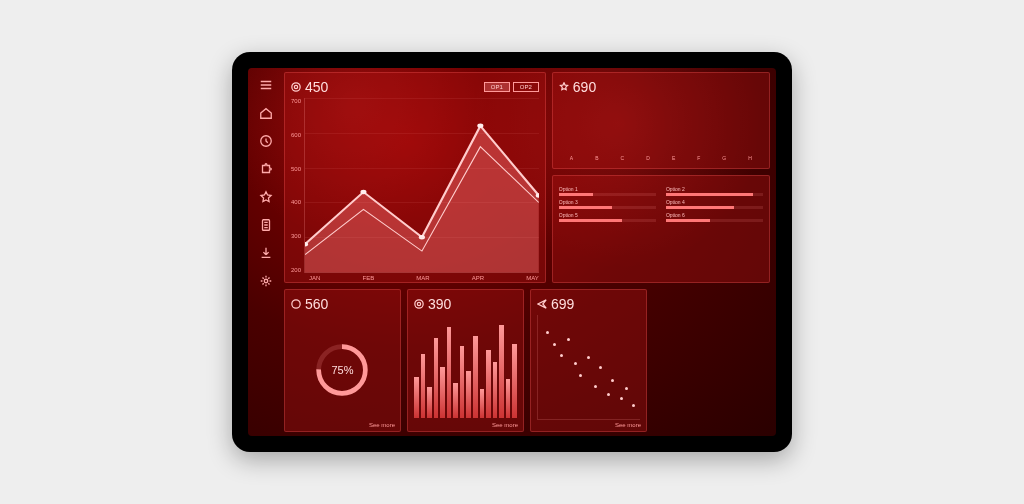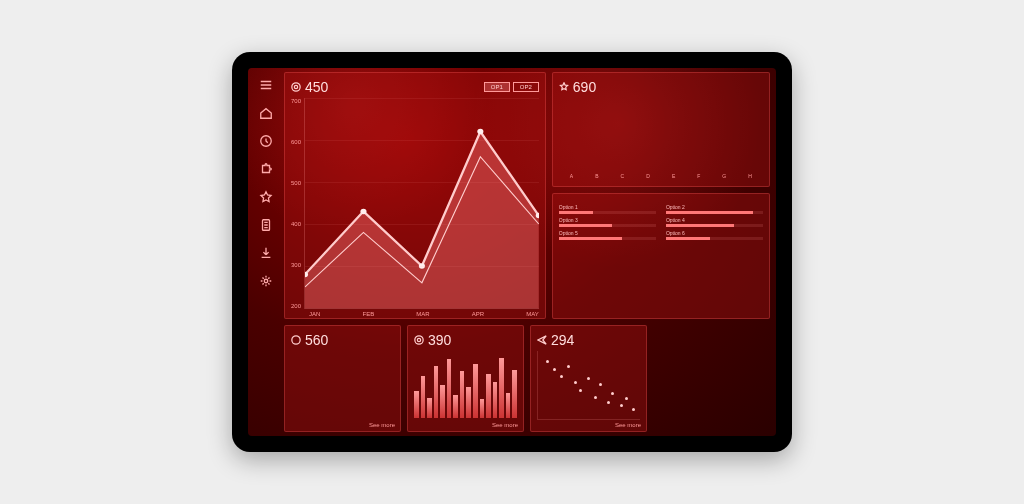--- a/index.html
+++ b/index.html
@@ -311,20 +311,29 @@
 
       <div class="row3">
 
         <div class="panel">
           <div class="panel-header">
             <span class="icn"><svg viewBox="0 0 12 12">
                   <circle cx="6" cy="6" r="5"></circle>
                 </svg></span>
             <span class="metric">560</span>
           </div>
+          <div class="donut-wrap">
+            <div class="donut">
+              <svg viewBox="0 0 36 36">
+                  <circle cx="18" cy="18" r="15" stroke="rgba(255,150,150,0.2)" stroke-width="3" fill="none"></circle>
+                  <circle id="donut-arc" cx="18" cy="18" r="15" stroke="#ff9999" stroke-width="3" fill="none" stroke-dasharray="70.68583470577033 94.24777960769379"></circle>
+                </svg>
+              <div class="donut-label">75%</div>
+            </div>
+          </div>
           <span class="see-more">See more</span>
         </div>
 
         <div class="panel">
           <div class="panel-header">
             <span class="icn"><svg viewBox="0 0 12 12">
                   <circle cx="6" cy="6" r="5"></circle>
                   <circle cx="6" cy="6" r="2"></circle>
                 </svg></span>
             <span class="metric">390</span>
@@ -348,21 +357,21 @@
               <div class="sbar" style="height: 72%;"></div>
             </div>
           <span class="see-more">See more</span>
         </div>
 
         <div class="panel">
           <div class="panel-header">
             <span class="icn"><svg viewBox="0 0 12 12">
                   <path d="M1 6l10-5-4 5 4 5z"></path>
                 </svg></span>
-            <span class="metric">294</span>
+            <span class="metric">699</span>
           </div>
           <div class="scatter" id="scatter">
               <div class="dot" style="left: 8%; bottom: 82%;"></div>
               <div class="dot" style="left: 15%; bottom: 70%;"></div>
               <div class="dot" style="left: 22%; bottom: 60%;"></div>
               <div class="dot" style="left: 28%; bottom: 75%;"></div>
               <div class="dot" style="left: 35%; bottom: 52%;"></div>
               <div class="dot" style="left: 40%; bottom: 40%;"></div>
               <div class="dot" style="left: 48%; bottom: 58%;"></div>
               <div class="dot" style="left: 55%; bottom: 30%;"></div>

